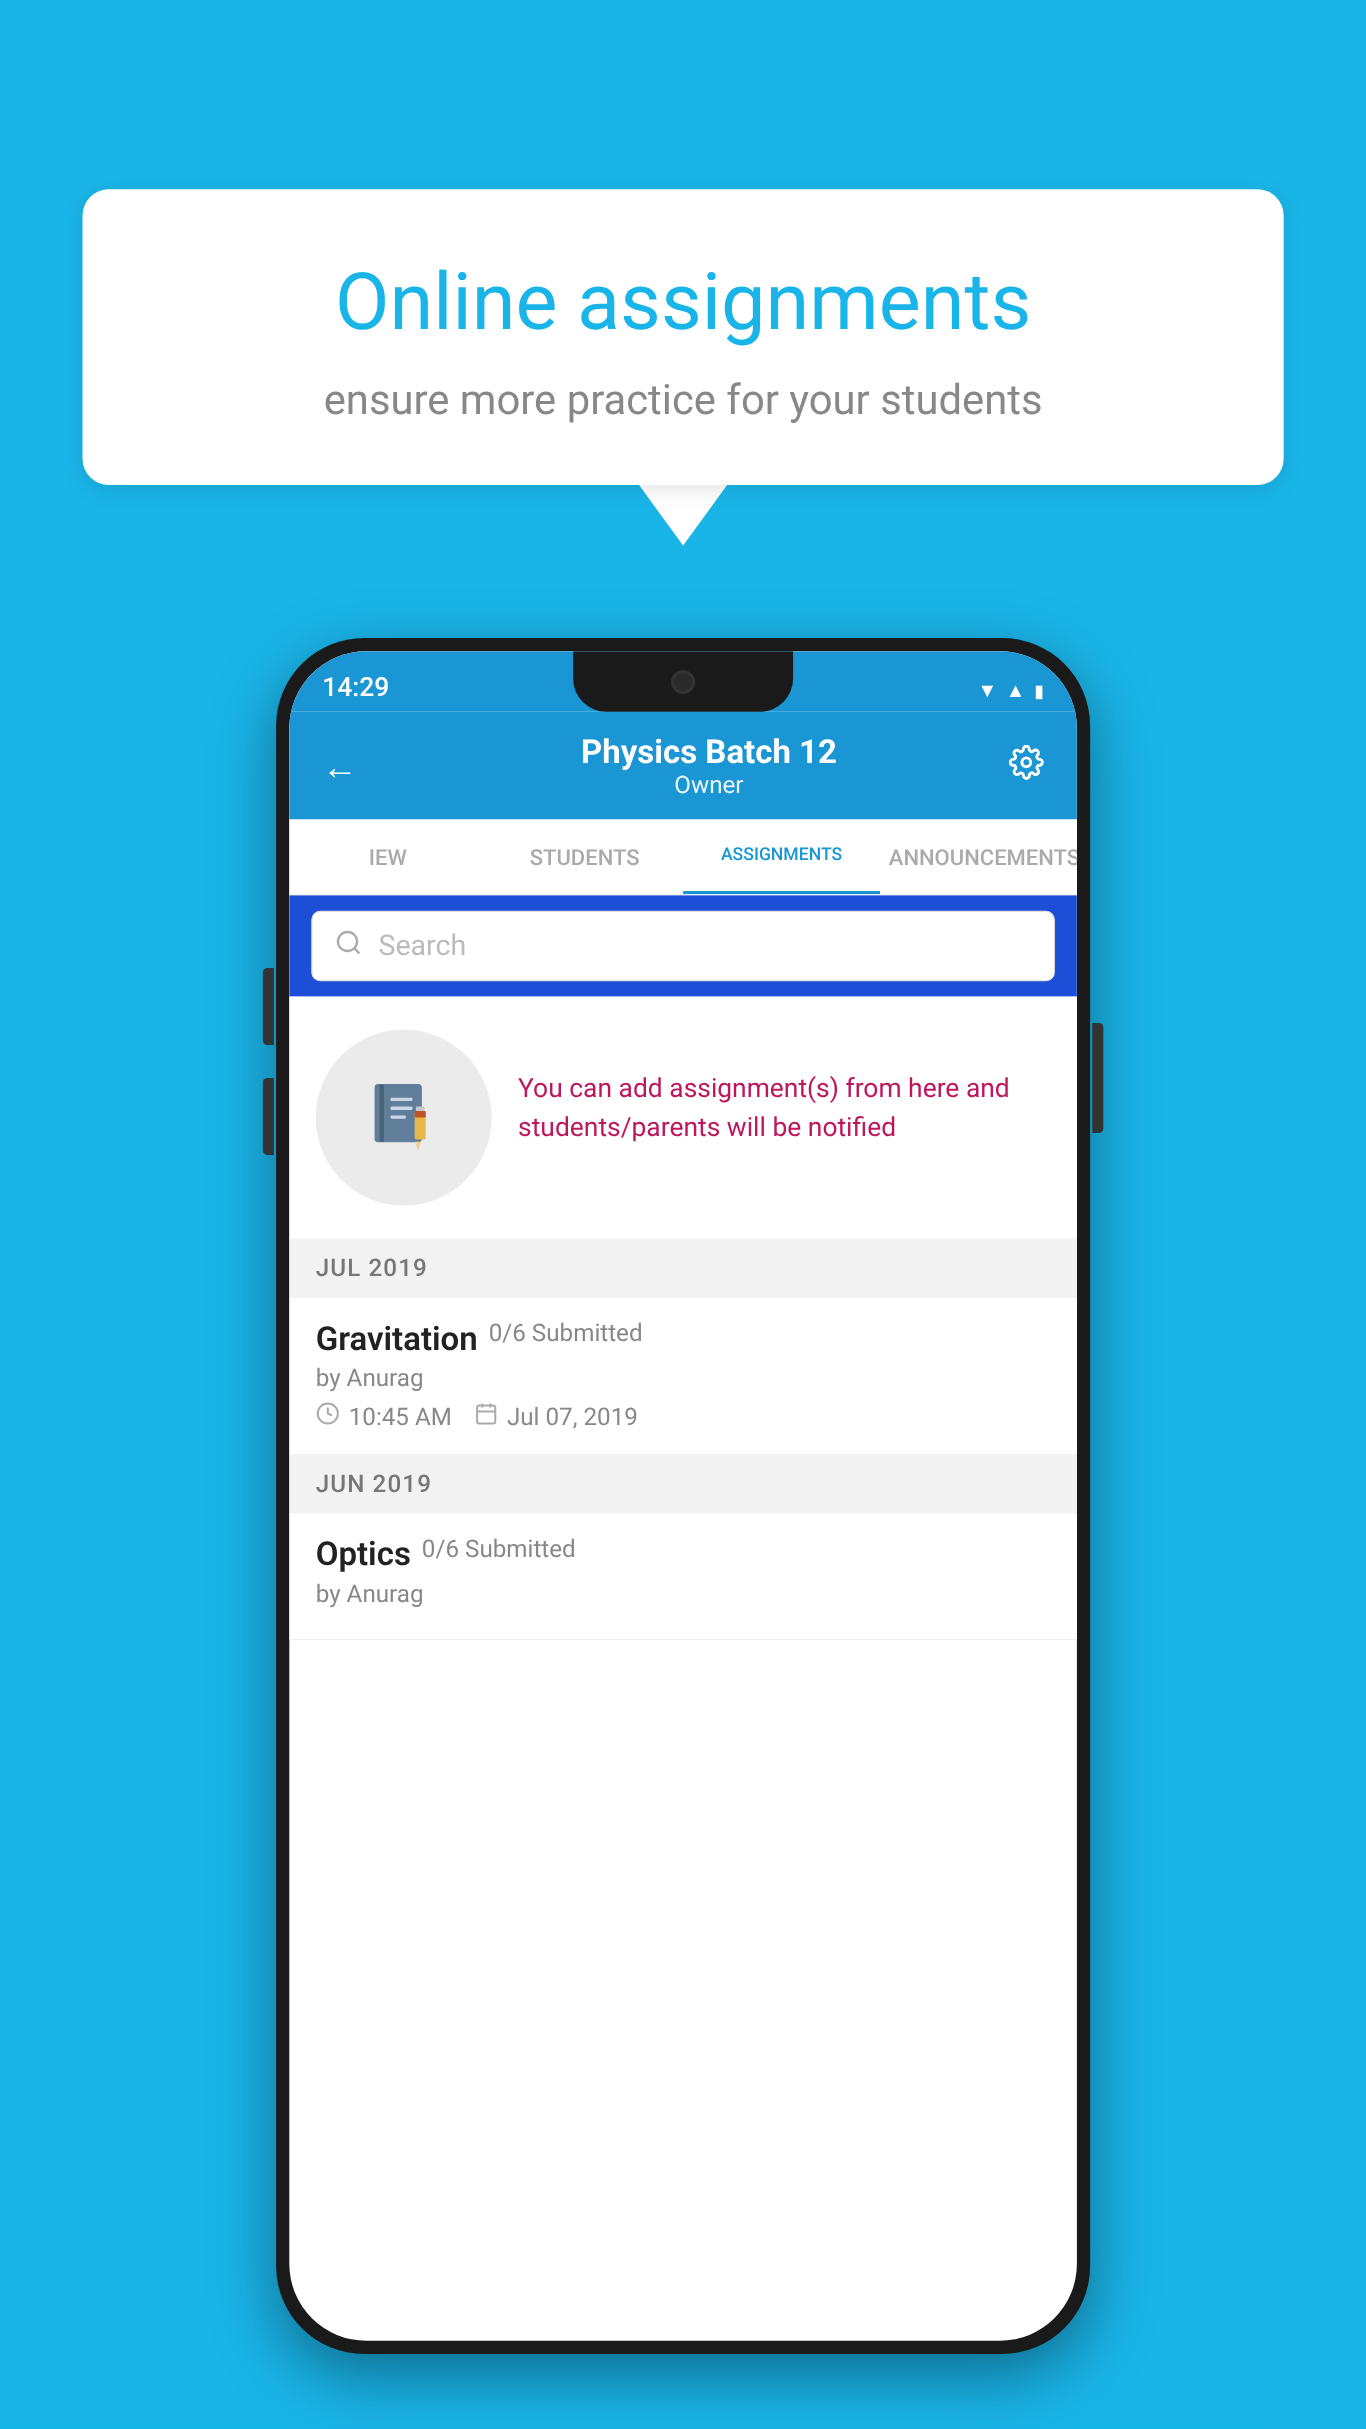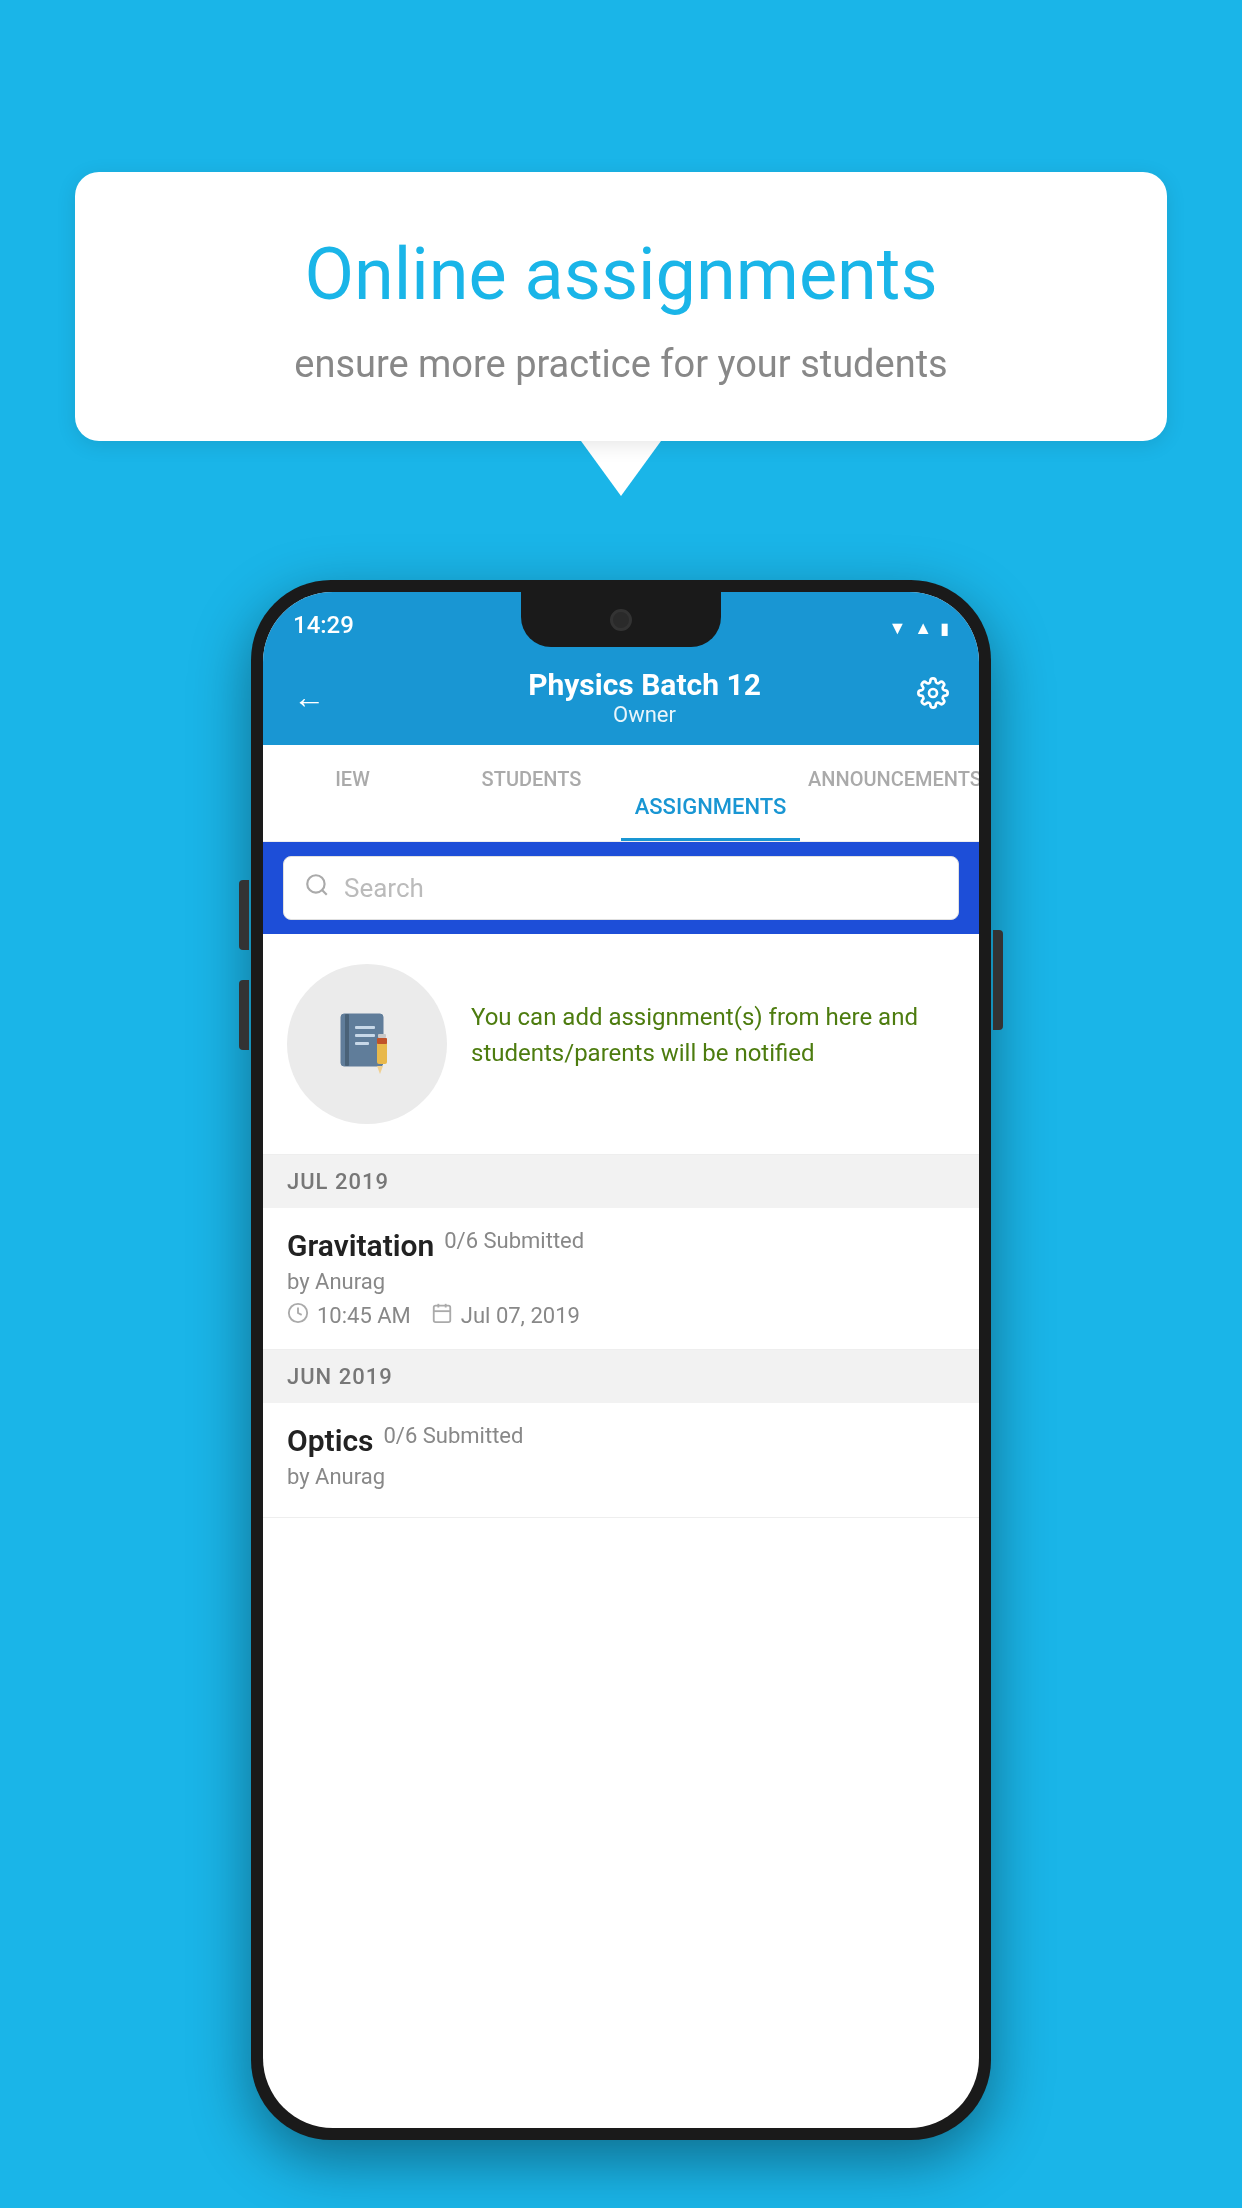--- a/index.html
+++ b/index.html
@@ -287,21 +287,21 @@
     .promo-icon-circle svg {
       width: 80px;
       height: 80px;
     }
 
     .promo-content {
       flex: 1;
     }
 
     .promo-text {
-      color: #4d7c0f;
+      color: #be185d;
       font-size: 24px;
       line-height: 1.5;
       margin-bottom: 18px;
     }
 
     .add-assignment-btn {
       background: #1996d3;
       color: white;
       border: none;
       border-radius: 8px;
@@ -416,21 +416,21 @@
             <svg width="32" height="32" viewBox="0 0 24 24" fill="none" stroke="white" stroke-width="2">
               <circle cx="12" cy="12" r="3"></circle>
               <path d="M19.4 15a1.65 1.65 0 0 0 .33 1.82l.06.06a2 2 0 0 1-2.83 2.83l-.06-.06a1.65 1.65 0 0 0-1.82-.33 1.65 1.65 0 0 0-1 1.51V21a2 2 0 0 1-4 0v-.09A1.65 1.65 0 0 0 9 19.4a1.65 1.65 0 0 0-1.82.33l-.06.06a2 2 0 0 1-2.83-2.83l.06-.06A1.65 1.65 0 0 0 4.68 15a1.65 1.65 0 0 0-1.51-1H3a2 2 0 0 1 0-4h.09A1.65 1.65 0 0 0 4.6 9a1.65 1.65 0 0 0-.33-1.82l-.06-.06a2 2 0 0 1 2.83-2.83l.06.06A1.65 1.65 0 0 0 9 4.68a1.65 1.65 0 0 0 1-1.51V3a2 2 0 0 1 4 0v.09a1.65 1.65 0 0 0 1 1.51 1.65 1.65 0 0 0 1.82-.33l.06-.06a2 2 0 0 1 2.83 2.83l-.06.06A1.65 1.65 0 0 0 19.4 9a1.65 1.65 0 0 0 1.51 1H21a2 2 0 0 1 0 4h-.09a1.65 1.65 0 0 0-1.51 1z"></path>
             </svg>
           </span>
         </div>
 
         <div class="tabs-bar">
           <div class="tab-item" style="color:#aaa;font-size:20px;">IEW</div>
           <div class="tab-item" style="color:#aaa;font-size:20px;">STUDENTS</div>
-          <div class="tab-item active" style="font-size:22px;margin-top:27px;">ASSIGNMENTS</div>
+          <div class="tab-item active" style="font-size:16px;">ASSIGNMENTS</div>
           <div class="tab-item" style="color:#aaa;font-size:20px;overflow:hidden;">ANNOUNCEMENTS</div>
         </div>
 
         <div class="search-bar">
           <div class="search-input">
             <span class="search-icon-wrap">
               <svg width="26" height="26" viewBox="0 0 24 24" fill="none" stroke="#aaa" stroke-width="2">
                 <circle cx="11" cy="11" r="8"></circle>
                 <path d="M21 21l-4.35-4.35"></path>
               </svg>

